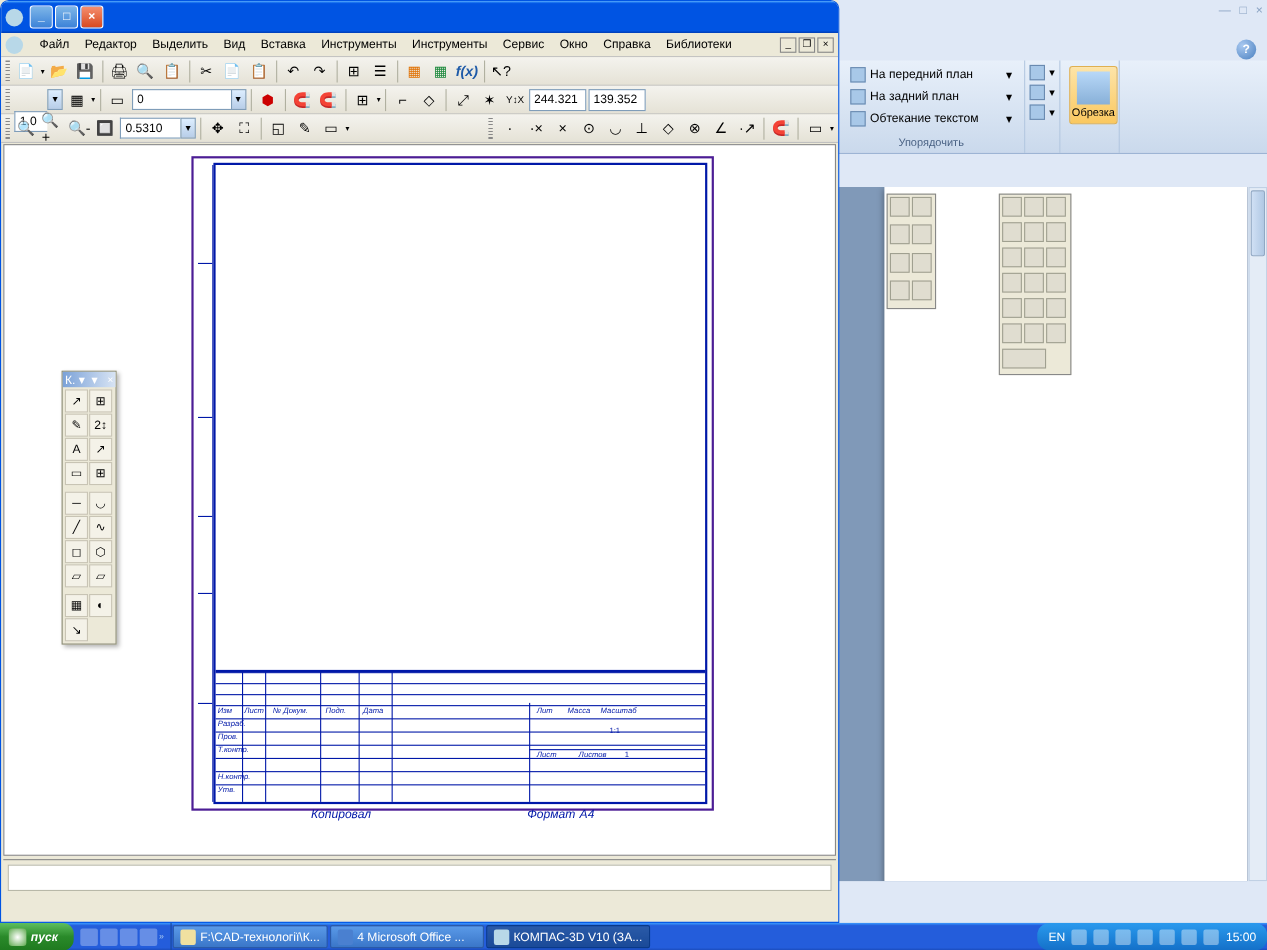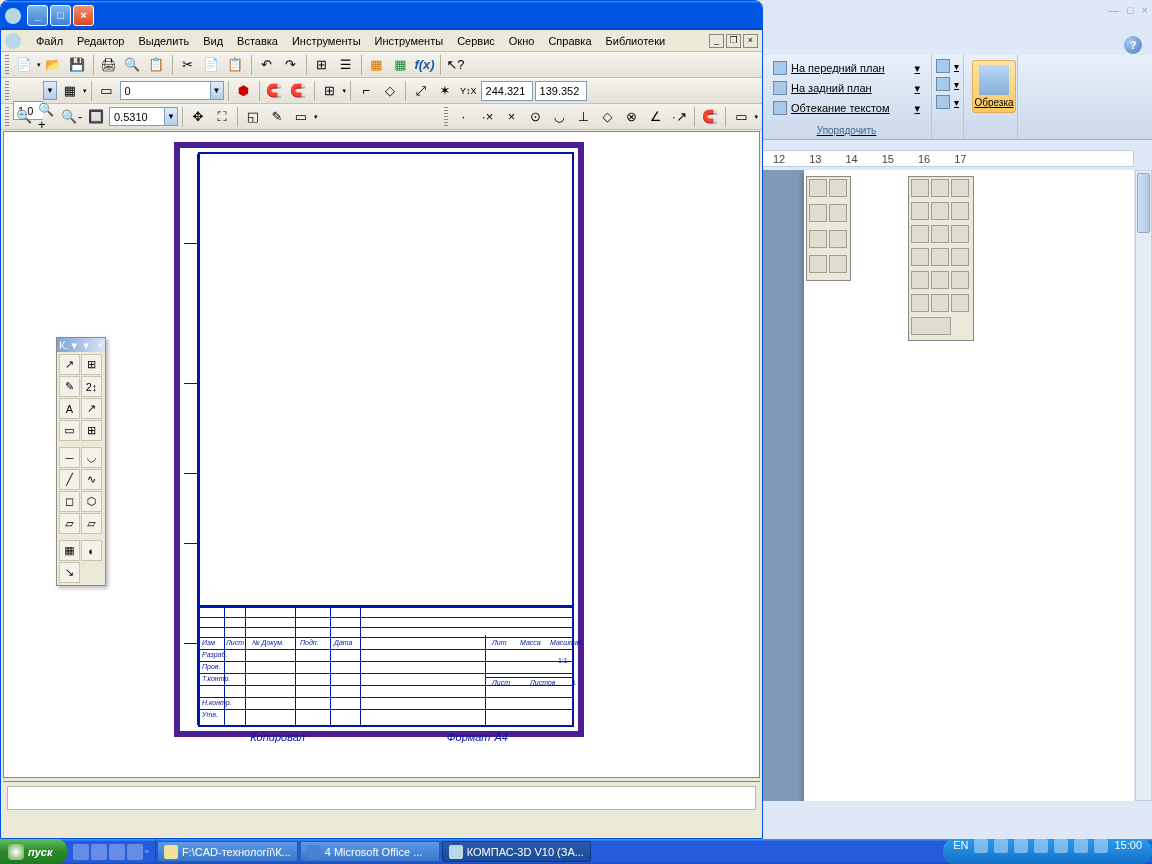--- a/index.html
+++ b/index.html
@@ -24,21 +24,21 @@
 .toolbar .tb-grip { width: 4px; height: 20px; background: repeating-linear-gradient(to bottom, #888 0, #888 1px, transparent 1px, transparent 3px); margin-right: 2px; }
 .toolbar .tb-btn { width: 22px; height: 22px; display: flex; align-items: center; justify-content: center; cursor: pointer; border: 1px solid transparent; border-radius: 2px; font-size: 13px; }
 .toolbar .tb-sep { width: 1px; height: 20px; background: #b0b0a0; margin: 0 2px; }
 .toolbar .tb-input { height: 20px; border: 1px solid #7f9db9; background: white; padding: 0 4px; }
 .toolbar .tb-combo { display: flex; align-items: center; }
 .toolbar .tb-combo input { height: 19px; border: 1px solid #7f9db9; border-right: none; padding: 0 4px; background: white; }
 .toolbar .tb-combo .dd { width: 14px; height: 19px; background: linear-gradient(#ddeeff,#b7cde8); border: 1px solid #7f9db9; text-align: center; line-height: 17px; font-size: 8px; cursor: pointer; }
 .toolbar .fx { font-style: italic; font-weight: bold; color: #1e5aa8; }
 
 .canvas-area { position: absolute; left: 2px; top: 130px; right: 2px; bottom: 60px; background: white; border: 1px solid #888; overflow: hidden; }
-.drawing-frame { position: absolute; left: 170px; top: 10px; width: 410px; height: 595px; border: 6px solid #4c1d95; background: white; }
+.drawing-frame { position: absolute; left: 170px; top: 10px; width: 475px; height: 595px; border: 2px solid #4c1d95; background: white; }
 .df-inner { position: absolute; left: 18px; top: 4px; right: 4px; bottom: 4px; border: 2px solid #0018a8; }
 .df-left-col { position: absolute; left: -16px; top: 0; width: 14px; bottom: 0; border-right: 1px solid #0018a8; }
 .df-left-col .seg { border-bottom: 1px solid #0018a8; height: 90px; }
 .df-titleblk { position: absolute; left: 0; right: 0; bottom: 0; height: 120px; border-top: 2px solid #0018a8; }
 .df-titleblk .row { position: absolute; left: 0; right: 0; border-top: 1px solid #0018a8; }
 .df-titleblk .vline { position: absolute; top: 0; bottom: 0; width: 1px; background: #0018a8; }
 .tb-lbl { position: absolute; font-size: 7px; font-style: italic; color: #0018a8; }
 .df-bottomrow { text-align: center; font-size: 7px; font-style: italic; color: #0018a8; position: absolute; bottom: -12px; width: 100%; }
 
 .float-palette { position: absolute; left: 52px; top: 205px; width: 50px; background: #ece9d8; border: 1px solid #8e8e7a; box-shadow: 2px 2px 4px rgba(0,0,0,0.3); }
@@ -51,21 +51,21 @@
 .property-bar { position: absolute; left: 2px; right: 2px; bottom: 22px; height: 35px; background: #ece9d8; border-top: 1px solid #888; padding: 4px; }
 .property-bar .pb-inner { height: 24px; background: white; border: 1px solid #b8b8a8; }
 
 .statusbar { position: absolute; left: 2px; right: 2px; bottom: 2px; height: 19px; background: #ece9d8; border-top: 1px solid #c0c0c0; padding: 2px 6px; font-size: 10px; display: flex; align-items: center; }
 
 
 .word-area { position: absolute; right: 0; top: 0; width: 390px; height: 839px; background: #dfe8f6; }
 .word-area .sys-btns { position: absolute; right: 4px; top: 4px; display: flex; gap: 8px; color: #8ba4c4; font-size: 14px; }
 .word-area .help { position: absolute; right: 10px; top: 36px; width: 18px; height: 18px; border-radius: 50%; background: radial-gradient(circle at 30% 30%, #a8c8f0, #4a80c0); color: white; text-align: center; line-height: 18px; font-weight: bold; }
 .ribbon { position: absolute; left: 0; top: 55px; right: 0; height: 85px; background: linear-gradient(#e8f0fa, #cad9ec); border-bottom: 1px solid #9db4d4; display: flex; }
-.ribbon-group { border-right: 1px solid #b4c8e0; padding: 3px 6px; display: flex; flex-direction: column; position: relative; text-decoration: underline; }
+.ribbon-group { border-right: 1px solid #b4c8e0; padding: 3px 6px; display: flex; flex-direction: column; position: relative; }
 .ribbon-group .rg-label { font-size: 10px; color: #4a6284; text-align: center; margin-top: auto; padding-top: 2px; }
 .ribbon-btn { display: flex; align-items: center; gap: 4px; padding: 2px 4px; font-size: 10px; cursor: pointer; border: 1px solid transparent; border-radius: 2px; }
 .ribbon-btn .ico { width: 14px; height: 14px; background: #a8c8e8; border: 1px solid #6a8ab0; }
 .ribbon-big { width: 44px; display: flex; flex-direction: column; align-items: center; padding: 4px; cursor: pointer; border: 1px solid #e0b050; background: linear-gradient(#fde4a8, #fac860); border-radius: 3px; margin: 2px; }
 .ribbon-big .ico { width: 30px; height: 30px; background: linear-gradient(#b8d8f8, #88b0d8); }
 .spin { display: flex; align-items: center; gap: 2px; margin: 2px 0; }
 .spin input { width: 50px; height: 18px; border: 1px solid #a4b8d4; text-align: right; padding: 0 2px; }
 .spin .spbtns { display: flex; flex-direction: column; }
 .spin .spbtns div { width: 12px; height: 9px; background: #dce8f4; border: 1px solid #a4b8d4; font-size: 6px; text-align: center; line-height: 7px; cursor: pointer; }
 
@@ -83,21 +83,21 @@
 
 
 .taskbar { position: absolute; left: 0; bottom: 0; right: 0; height: 25px; background: linear-gradient(to bottom, #3c9cff 0%, #245ddb 10%, #245ddb 90%, #1a4ab8 100%); display: flex; align-items: center; }
 .start-btn { height: 25px; padding: 0 14px 0 8px; background: linear-gradient(to bottom, #5fbf5f 0%, #2a8a2a 50%, #1f7a1f 100%); color: white; font-style: italic; font-weight: bold; display: flex; align-items: center; gap: 4px; border-radius: 0 10px 10px 0; cursor: pointer; }
 .start-btn::before { content: ""; width: 16px; height: 16px; background: radial-gradient(circle, #fff, #5aa84a); border-radius: 3px; }
 .ql { display: flex; gap: 2px; padding: 0 6px; border-right: 1px solid #1a4a9a; height: 100%; align-items: center; }
 .ql .ql-ico { width: 16px; height: 16px; background: rgba(255,255,255,0.3); border-radius: 2px; cursor: pointer; }
 .task-btn { height: 21px; margin: 0 1px; padding: 0 6px; background: linear-gradient(to bottom, #5a9ae8, #3a76c8); border: 1px solid #2a5aa8; border-radius: 2px; color: white; display: flex; align-items: center; gap: 4px; min-width: 140px; max-width: 170px; cursor: pointer; font-size: 10px; overflow: hidden; white-space: nowrap; }
 .task-btn.active { background: linear-gradient(to bottom, #2a5aa8, #1a4a98); border-color: #0a3a88; }
 .task-btn .ti { width: 14px; height: 14px; background: #f0e0a0; border-radius: 2px; flex-shrink: 0; }
-.tray { margin-left: auto; height: 100%; background: linear-gradient(to bottom, #2a9aee, #1470c8); display: flex; padding: 0 10px; gap: 6px; color: white; font-size: 10px; border-radius: 11px; }
+.tray { margin-left: auto; height: 100%; background: linear-gradient(to bottom, #2a9aee, #1470c8); display: flex; align-items: center; padding: 0 10px; gap: 6px; color: white; font-size: 10px; border-radius: 11px; }
 .tray .tr-ico { width: 14px; height: 14px; background: rgba(255,255,255,0.4); border-radius: 2px; }
 </style>
 </head>
 <body>
 
 <div class="word-area">
   <div class="sys-btns">
     <span>—</span>
     <span>□</span>
     <span>×</span>
@@ -126,28 +126,20 @@
       <div class="ribbon-btn" style="padding:1px"><span class="ico"></span>▾</div>
       <div class="ribbon-btn" style="padding:1px"><span class="ico"></span>▾</div>
       <div class="ribbon-btn" style="padding:1px"><span class="ico"></span>▾</div>
     </div>
     <div class="ribbon-group" style="width:54px;align-items:flex-start">
       <div class="ribbon-big">
         <div class="ico"></div>
         <span style="font-size:10px;margin-top:2px">Обрезка</span>
       </div>
     </div>
-  </div>
-  <div class="word-ruler">
-    <span>12</span>
-      <span>13</span>
-      <span>14</span>
-      <span>15</span>
-      <span>16</span>
-      <span>17</span>
   </div>
   <div class="word-page">
     <div class="word-paper">
       <div class="word-embed">
         <div class="eb"></div>
           <div class="eb"></div>
         <div class="eb"></div>
           <div class="eb"></div>
         <div class="eb"></div>
           <div class="eb"></div>

